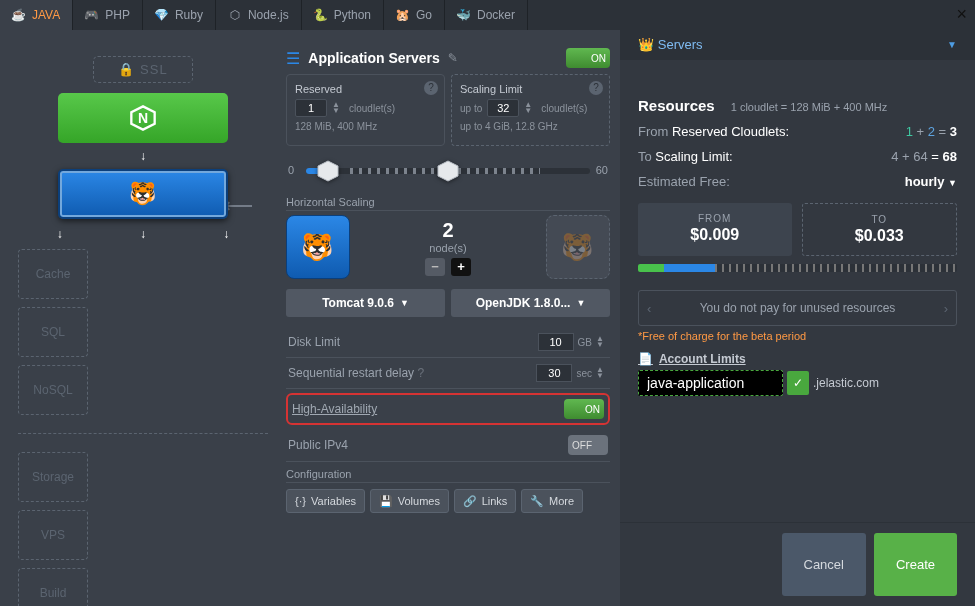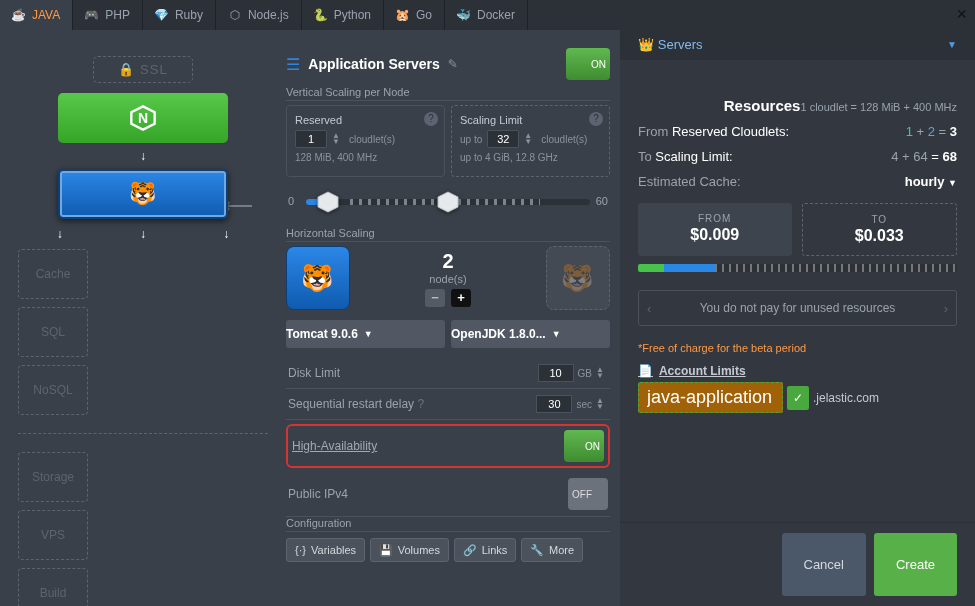--- a/index.html
+++ b/index.html
@@ -28,21 +28,21 @@
 .small-box { width: 70px; height: 50px; border: 1px dashed #5b6470; border-radius: 4px; display: flex; align-items: center; justify-content: center; color: #5b6470; font-size: 12px; }
 .divider-t { border-top: 1px dashed #5b6470; margin: 18px 0; }
 .plus-box { width: 230px; height: 40px; margin: 0 auto; border: 1px dashed #5b6470; border-radius: 4px; display: flex; align-items: center; justify-content: center; color: #828b97; font-size: 20px; }
 
 
 .config { flex: 1; }
 .hdr-row { display: flex; align-items: center; justify-content: space-between; margin-bottom: 6px; }
 .hdr-left { display: flex; align-items: center; gap: 8px; }
 .burger { color: #2b87e6; font-size: 16px; }
 .hdr-title { color: #fff; font-weight: bold; font-size: 14px; }
-.toggle { width: 44px; height: 32px; border-radius: 4px; display: flex; align-items: center; justify-content: flex-end; padding: 0 4px; font-size: 10px; color: #fff; cursor: pointer; }
+.toggle { width: 44px; height: 20px; border-radius: 4px; display: flex; align-items: center; justify-content: flex-end; padding: 0 4px; font-size: 10px; color: #fff; cursor: pointer; }
 .toggle.on { background: linear-gradient(#60b850, #3f8c30); }
 .toggle.off { background: #6b727c; color: #ddd; justify-content: flex-start; }
 
 .fieldset-label { color: #9aa2ad; font-size: 11px; margin-bottom: 4px; border-bottom: 1px solid #4b525c; padding-bottom: 2px; }
 .scaling-boxes { display: flex; gap: 6px; margin-bottom: 8px; }
 .scale-box { flex: 1; border: 1px solid #4b525c; border-radius: 4px; padding: 8px; position: relative; height: 72px; }
 .scale-box.dashed { border: 1px dashed #5b6470; }
 .sb-title { font-size: 11px; color: #c5cad2; }
 .sb-row { display: flex; align-items: center; gap: 5px; margin: 4px 0; }
 .num-input { width: 32px; height: 18px; background: #2c3138; border: 1px solid #4b525c; color: #fff; text-align: center; font-size: 11px; border-radius: 2px; }
@@ -64,40 +64,40 @@
 .hs-grey { background: #444a54; border: 1px dashed #5b6470; }
 .hs-center { text-align: center; flex: 1; }
 .hs-n { font-size: 20px; color: #fff; font-weight: bold; }
 .hs-lbl { font-size: 11px; color: #9aa2ad; }
 .pm-row { display: flex; gap: 6px; justify-content: center; margin-top: 4px; }
 .pm { width: 20px; height: 18px; border-radius: 3px; display: flex; align-items: center; justify-content: center; font-size: 13px; font-weight: bold; cursor: pointer; }
 .pm.minus { background: #555b65; color: #bbb; }
 .pm.plus { background: #111; color: #fff; }
 
 .dd-row { display: flex; gap: 6px; margin: 10px 0; }
-.dd { flex: 1; height: 28px; background: #515863; border-radius: 3px; display: flex; align-items: center; color: #fff; font-size: 12px; gap: 6px; cursor: pointer; font-weight: bold; }
+.dd { flex: 1; height: 28px; background: #515863; border-radius: 3px; display: flex; align-items: center; justify-content: center; color: #fff; font-size: 12px; gap: 6px; cursor: pointer; font-weight: bold; }
 .dd .car { font-size: 9px; }
 
 .opt-row { display: flex; align-items: center; justify-content: space-between; border-bottom: 1px solid #4b525c; padding: 6px 2px; }
 .opt-label { color: #9aa2ad; font-size: 12px; }
 .opt-label.link { color: #a0a8b2; text-decoration: underline; }
 .opt-ctrl { display: flex; align-items: center; gap: 4px; }
 .opt-num { width: 36px; height: 18px; background: #2c3138; border: 1px solid #4b525c; color: #fff; text-align: center; font-size: 11px; }
 .unit { font-size: 10px; color: #8b929c; }
 .highlight-row { border: 2px solid #d63333; border-radius: 6px; padding: 4px; margin: 4px 0; }
 
 .cfg-btns { display: flex; gap: 5px; margin-top: 6px; flex-wrap: wrap; }
 .cfg-btn { height: 24px; padding: 0 8px; background: #4b525c; border: 1px solid #5b6470; border-radius: 3px; display: flex; align-items: center; gap: 5px; font-size: 11px; color: #d5d9de; cursor: pointer; }
 
 
 .prem-hdr { height: 30px; display: flex; align-items: center; gap: 8px; color: #7fbbf2; font-size: 13px; border-bottom: 1px solid transparent; justify-content: space-between; margin: 0 -18px; padding: 0 18px; background: #2c3138; }
 .prem-hdr .car { font-size: 10px; color: #4e9de3; }
 .res-title { color: #fff; font-weight: bold; font-size: 15px; margin-top: 25px; }
 .res-sub { color: #9aa2ad; font-size: 11px; }
-.res-top { display: flex; justify-content: flex-end; align-items: baseline; margin-top: 12px; }
+.res-top { display: flex; justify-content: flex-start; align-items: baseline; margin-top: 12px; gap: 16px; }
 .kv-row { display: flex; justify-content: space-between; margin-top: 10px; font-size: 13px; color: #9aa2ad; }
 .kv-row .v { color: #fff; }
 .kv-row .v .num { font-weight: bold; }
 .teal { color: #3fc7a0; }
 .blue { color: #5ea4e0; }
 .grey-n { color: #9aa2ad; }
 
 .cost-boxes { display: flex; gap: 10px; margin: 14px 0 8px; }
 .cost-box { flex: 1; text-align: center; padding: 10px 0; border-radius: 3px; }
 .cost-box.f { background: #3d444e; }
@@ -107,26 +107,26 @@
 
 .usage-bar { height: 8px; background: #2c3138; border-radius: 2px; overflow: hidden; position: relative; display: flex; }
 .ub-g { background: #49c24c; width: 8%; }
 .ub-b { background: #2b87e6; width: 16%; }
 .ub-d { flex: 1; background: repeating-linear-gradient(90deg, #777 0, #777 2px, transparent 2px, transparent 7px); }
 
 .info-banner { margin-top: 18px; border: 1px solid #4b525c; border-radius: 3px; padding: 10px; text-align: center; color: #9aa2ad; font-size: 12px; position: relative; }
 .info-banner .ar { position: absolute; top: 10px; color: #5b6470; font-size: 13px; }
 .info-banner .ar.l { left: 8px; }
 .info-banner .ar.r { right: 8px; }
-.beta-note { color: #ff9944; font-size: 11px; margin-top: 16px; }
+.beta-note { color: #ff9944; font-size: 11px; margin-top: 4px; }
 .acct-link { display: flex; align-items: center; gap: 6px; margin-top: 10px; color: #c5cad2; text-decoration: underline; font-size: 12px; font-weight: bold; }
 
 .env-lbl { color: #9aa2ad; font-size: 12px; margin-top: 16px; }
 .env-row { display: flex; align-items: center; gap: 4px; margin-top: 4px; }
-.env-input { background: #a16207; border: 1px dashed #49a83e; color: #fff; padding: 4px 8px; font-size: 18px; width: 145px; border-radius: 2px; }
+.env-input { background: #000000; border: 1px dashed #49a83e; color: #fff; padding: 4px 8px; font-size: 14px; width: 145px; border-radius: 2px; }
 .env-check { width: 22px; height: 24px; background: #49a83e; display: flex; align-items: center; justify-content: center; color: #fff; border-radius: 2px; }
 .env-suffix { color: #c5cad2; }
 
 .r-bottom { margin-top: auto; border-top: 1px solid #2c3138; padding-top: 10px; display: flex; justify-content: flex-end; gap: 8px; margin-left: -18px; margin-right: -18px; padding-right: 18px; }
 .btn { padding: 24px 22px; border-radius: 3px; font-size: 13px; border: none; cursor: pointer; }
 .btn-cancel { background: #4b5869; color: #d5d9de; }
 .btn-create { background: #58b148; color: #fff; }
 
 .connector-line { width: 27px; height: 2px; background: #747c88; position: absolute; left: 225px; top: 205px; }
 .connector-line:before { content: ''; position: absolute; width: 2px; height: 10px; background: #747c88; left: 0; top: -4px; transform: rotate(40deg); }
@@ -206,21 +206,20 @@
     <div class="config">
       <div class="hdr-row">
         <div class="hdr-left">
           <span class="burger">☰</span>
           <span class="hdr-title">Application Servers</span>
           <span style="color:#8b929c">✎</span>
         </div>
         <div class="toggle on">ON</div>
       </div>
 
-      <div class="fieldset-label">Vertical Scaling per Node</div>
       <div class="scaling-boxes">
         <div class="scale-box">
           <div class="q-badge">?</div>
           <div class="sb-title">Reserved</div>
           <div class="sb-row">
             <input class="num-input" value="1" style="">
             <span class="small-updown">▲<br>▼</span>
             <span class="sb-meta">cloudlet(s)</span>
           </div>
           <div class="sb-meta">128 MiB, 400 MHz</div>
@@ -299,21 +298,21 @@
       </div>
       <div class="opt-row highlight-row">
         <span class="opt-label link">High-Availability</span>
         <div class="toggle on" style="width:40px">ON</div>
       </div>
       <div class="opt-row">
         <span class="opt-label">Public IPv4</span>
         <div class="toggle off" style="width:40px">OFF</div>
       </div>
 
-      <div class="fieldset-label" style="margin-top:0">Configuration</div>
+      <div class="fieldset-label" style="margin-top:6px">Configuration</div>
       <div class="cfg-btns">
         <div class="cfg-btn">
             <span>{·}</span>
             <span>Variables</span>
           </div>
         <div class="cfg-btn">
             <span>💾</span>
             <span>Volumes</span>
           </div>
         <div class="cfg-btn">
@@ -339,21 +338,21 @@
     </div>
     <div class="kv-row">
       <span><span style="color:#9aa2ad">From </span><span style="color:#fff">Reserved Cloudlets:</span></span>
       <span class="v"><span class="teal">1</span><span class="grey-n"> + </span><span class="blue">2</span> <span class="grey-n">= </span><b class="num">3</b></span>
     </div>
     <div class="kv-row">
       <span><span style="color:#9aa2ad">To </span><span style="color:#fff">Scaling Limit:</span></span>
       <span class="v"><span class="grey-n">4</span><span class="grey-n"> + </span><span class="grey-n">64</span> = <b class="num">68</b></span>
     </div>
     <div class="kv-row">
-      <span>Estimated Cache:</span>
+      <span>Estimated Free:</span>
       <span class="v"><b>hourly</b> <span class="car" style="font-size:9px">▼</span></span>
     </div>
 
     <div class="cost-boxes">
       <div class="cost-box f">
         <div class="cost-l">FROM</div>
         <div class="cost-v">$0.009</div>
       </div>
       <div class="cost-box t">
         <div class="cost-l">TO</div>

